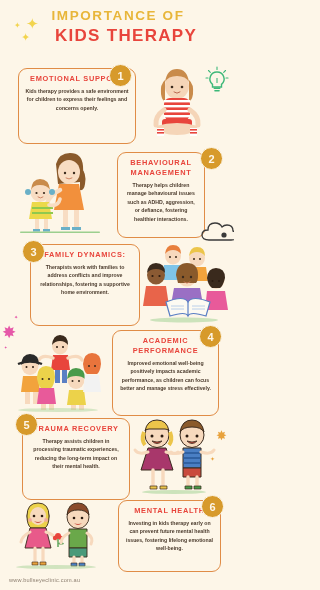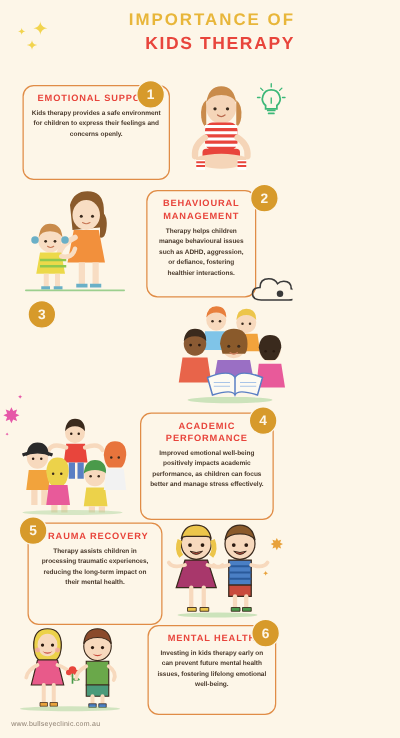--- a/index.html
+++ b/index.html
@@ -6,27 +6,27 @@
   html,body { width:236px; height:590px; }
   body {
     font-family:"Liberation Sans", sans-serif;
     background:#fdf6e8;
     position:relative;
     overflow:hidden;
   }
   .page { position:relative; width:236px; height:590px; background:#fdf6e8; }
 
   
-  .header { position:absolute; left:0; top:8px; width:236px; text-align:right; }
+  .header { position:absolute; left:0; top:8px; width:236px; text-align:center; }
   .title-top {
     font-size:13.5px; letter-spacing:1.6px; font-weight:bold;
     color:#e8b63a; font-family:"Liberation Sans", sans-serif;
   }
   .title-main {
-    font-size:14px; letter-spacing:1.3px; font-weight:bold;
+    font-size:17px; letter-spacing:1.3px; font-weight:bold;
     color:#e8453c; margin-top:3px;padding-left:16px;
   }
   .sparkles { position:absolute; left:12px; top:16px; width:44px; height:34px; }
   .sp { position:absolute; color:#f2d44e; font-size:11px; line-height:1; }
   .sp.a { left:14px; top:0px; font-size:15px; }
   .sp.b { left:2px; top:6px; font-size:8px; }
   .sp.c { left:9px; top:16px; font-size:11px; }
 
   
   .card {
@@ -192,20 +192,24 @@
       <path d="M14 63 h21" stroke="#8fc94e" stroke-width="2"></path>
       <path d="M17 69 h4 v11 h-4z" fill="#f8ddc3"></path>
       <path d="M26 69 h4 v11 h-4z" fill="#f8ddc3"></path>
       <path d="M15 79 h7 v2.6 h-7z" fill="#6ab0c7"></path>
       <path d="M25 79 h7 v2.6 h-7z" fill="#6ab0c7"></path>
       <path d="M31 55 q9 2 11 -6" stroke="#f8ddc3" stroke-width="3.6" fill="none" stroke-linecap="round"></path>
       <rect x="2" y="81.5" width="80" height="1.4" rx=".7" fill="#9ccf8e"></rect>
     </svg>
   </div>
 
+  <div class="card c3">
+    <div class="card-title">FAMILY DYNAMICS:</div>
+    <div class="card-body">Therapists work with families to address conflicts and improve relationships, fostering a supportive home environment.</div>
+  </div>
   <div class="badge b3">3</div>
 
   <div class="cloud-deco">
     <svg width="34" height="30" viewBox="0 0 34 30">
       <path d="M9 20 q-7 0 -7 -5 q0 -5 6 -5 q0 -7 7 -7 q5 0 7 4 q2 -2 5 -2 q6 0 6 6 q4 1 4 5 q0 4 -6 4z" fill="none" stroke="#3a3a3a" stroke-width="1.3"></path>
       <circle cx="24" cy="15" r="2.6" fill="#3a3a3a"></circle>
     </svg>
   </div>
 
   <div class="illus group-read">

